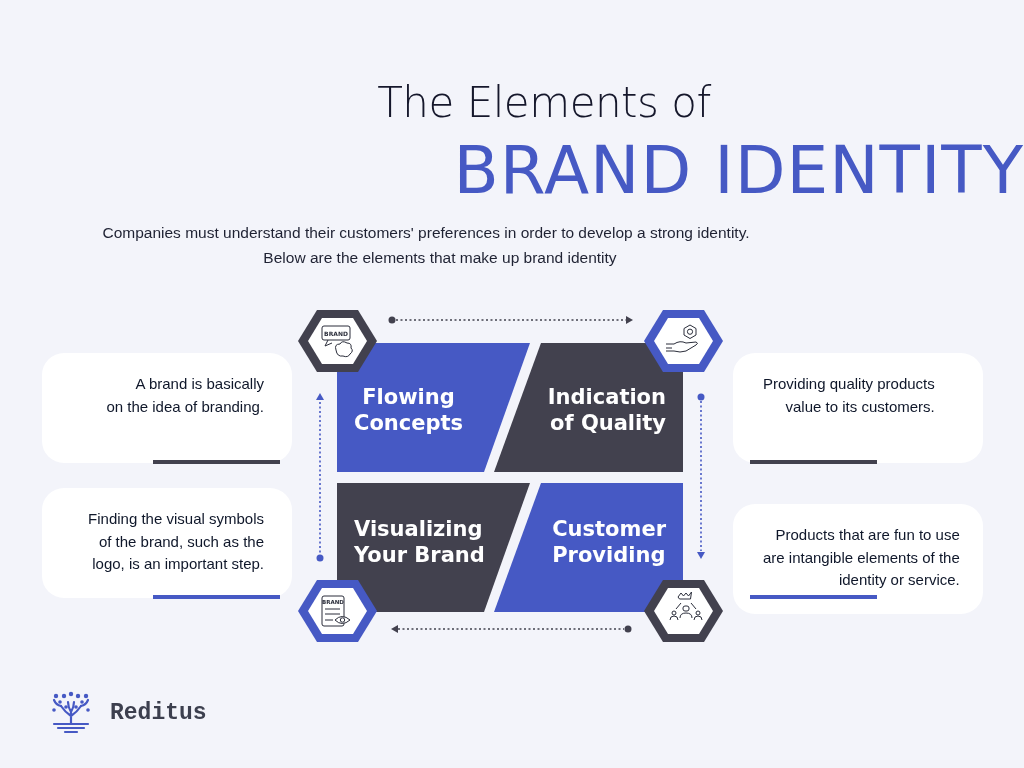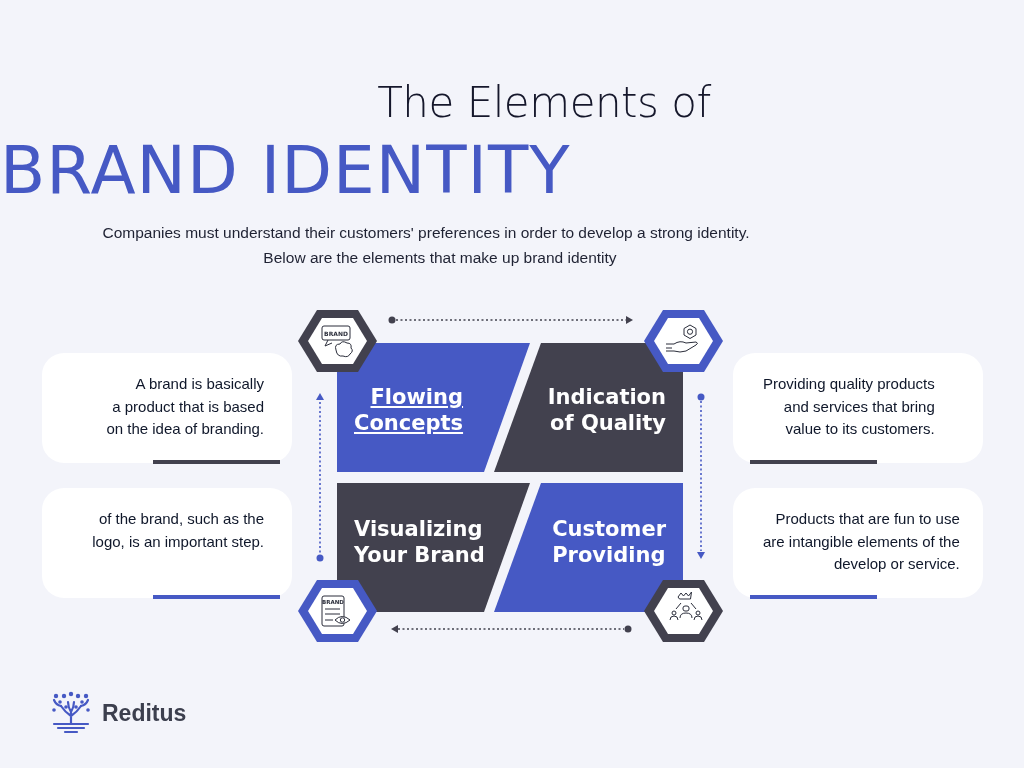--- a/index.html
+++ b/index.html
@@ -1,73 +1,72 @@
 <!DOCTYPE html>
 <html><head>
 <meta charset="utf-8">
 <style>
   html, body { margin:0; padding:0; }
   body { width:1024px; height:768px; background:#f3f4fa; position:relative; overflow:hidden;
          font-family:"Liberation Sans", "DejaVu Sans", sans-serif; color:#232634; }
   .abs { position:absolute; }
   .title-small { left:0; width:1024px; top:78px; text-align:center; font-size:42px; color:#15172b; font-family:"DejaVu Sans", sans-serif; font-weight:300; letter-spacing:-0.5px;padding-left:32px; }
-  .title-big { left:0; width:1024px; top:132px; text-align:left; font-size:66px; color:#4659c4; font-family:"DejaVu Sans", sans-serif; letter-spacing:1px; }
+  .title-big { left:0; width:1024px; top:132px; text-align:right; font-size:66px; color:#4659c4; font-family:"DejaVu Sans", sans-serif; letter-spacing:1px; }
   .subtitle { left:0; width:852px; text-align:center; font-size:15.5px; color:#1f2233; }
   .sub1 { top:224px; } .sub2 { top:249px;margin-left:14px; }
 
   .card { background:#ffffff; border-radius:22px; width:250px; height:110px; }
   .card-text { font-size:15px; line-height:22.5px; color:#0f172a; }
   .card-left .card-text { position:absolute; right:28px; top:20px; text-align:right; }
   .card-right .card-text { position:absolute; left:30px; top:20px; text-align:right; }
   .underline { height:4px; }
 
   .panel-svg { left:0; top:0; }
   .panel-label { color:#ffffff; font-size:21px; font-weight:bold; line-height:26px; font-family:"DejaVu Sans", sans-serif; }
 
-  .brand { left:102px; top:700px; font-size:23px; font-weight:bold; color:#3c3f4e; font-family:Liberation Sans, sans-serif; }
+  .brand { left:110px; top:700px; font-size:23px; font-weight:bold; color:#3c3f4e; font-family:Liberation Mono, monospace; }
 </style>
 </head>
 <body>
 
 <div class="abs title-small">The Elements of</div>
 <div class="abs title-big">BRAND IDENTITY</div>
 <div class="abs subtitle sub1">Companies must understand their customers' preferences in order to develop a strong identity.</div>
 <div class="abs subtitle sub2">Below are the elements that make up brand identity</div>
 
 <div class="abs card card-left" style="left:42px; top:353px;">
   <div class="card-text">
     <div>A brand is basically</div>
-    <div>a product that is based</div>
     <div>on the idea of branding.</div>
   </div>
 </div>
 <div class="abs underline" style="left:153px; top:460px; width:127px; background:#42414e;"></div>
 
 <div class="abs card card-left" style="left:42px; top:488px;">
   <div class="card-text">
+    <div>Finding the visual symbols</div>
     <div>of the brand, such as the</div>
     <div>logo, is an important step.</div>
   </div>
 </div>
 <div class="abs underline" style="left:153px; top:595px; width:127px; background:#4659c4;"></div>
 
 <div class="abs card card-right" style="left:733px; top:353px;">
   <div class="card-text">
     <div>Providing quality products</div>
-    <div>and services that bring</div>
     <div>value to its customers.</div>
   </div>
 </div>
 <div class="abs underline" style="left:750px; top:460px; width:127px; background:#42414e;"></div>
 
-<div class="abs card card-right" style="left:733px; top:488px;">
+<div class="abs card card-right" style="left:733px; top:504px;">
   <div class="card-text">
     <div>Products that are fun to use</div>
     <div>are intangible elements of the</div>
-    <div>develop or service.</div>
+    <div>identity or service.</div>
   </div>
 </div>
 <div class="abs underline" style="left:750px; top:595px; width:127px; background:#4659c4;"></div>
 
 <svg class="abs panel-svg" width="1024" height="768" viewBox="0 0 1024 768">
 
   <polygon points="337,343 530,343 484,472 337,472" fill="#4659c4"></polygon>
   <polygon points="541,343 683,343 683,472 494,472" fill="#42414e"></polygon>
   <polygon points="337,483 530,483 484,612 337,612" fill="#42414e"></polygon>
   <polygon points="541,483 683,483 683,612 494,612" fill="#4659c4"></polygon>
@@ -142,21 +141,21 @@
       <rect x="683" y="606" width="6" height="5" rx="2"></rect>
       <path d="M680,618 q0,-5 6,-5 q6,0 6,5"></path>
       <circle cx="674" cy="613" r="2"></circle>
       <path d="M670,620 q0,-4 4,-4 q4,0 4,4"></path>
       <circle cx="698" cy="613" r="2"></circle>
       <path d="M694,620 q0,-4 4,-4 q4,0 4,4"></path>
     </g>
   </g>
 </svg>
 
-<div class="abs panel-label" style="left:354px; top:384px; text-align:right;text-decoration:underline;">
+<div class="abs panel-label" style="left:354px; top:384px; text-align:center;">
   <div>Flowing</div>
   <div>Concepts</div>
 </div>
 <div class="abs panel-label" style="right:358px; top:384px; text-align:right;margin-left:48px;">
   <div>Indication</div>
   <div>of Quality</div>
 </div>
 <div class="abs panel-label" style="left:354px; top:516px; text-align:left;">
   <div>Visualizing</div>
   <div>Your Brand</div>

